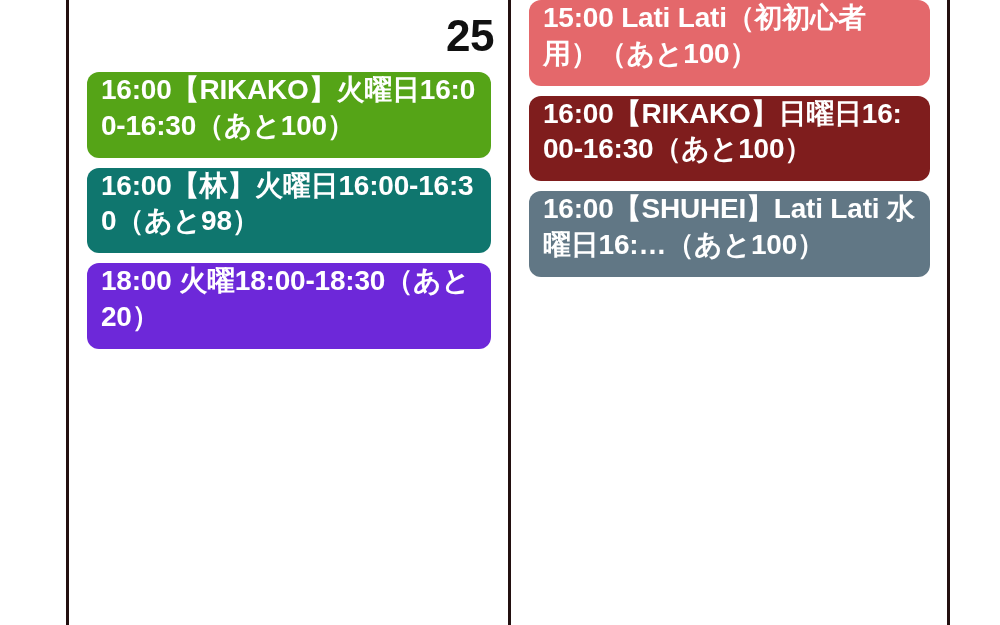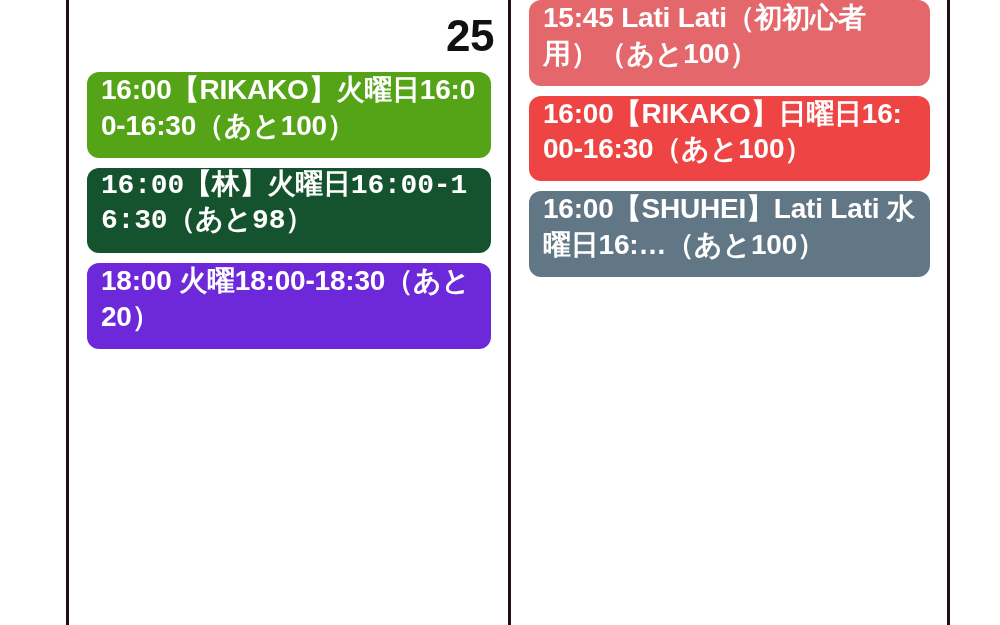--- a/index.html
+++ b/index.html
@@ -96,26 +96,26 @@
 <div class="calendar" style="background-color: rgb(255, 255, 255); align-items: center;">
 
   <div class="lead-gap"></div>
 
   <div class="day-col" style="border-left-color: rgb(35, 16, 16);">
     <div class="day-header">
       <span class="day-number">25</span>
     </div>
     <div class="events">
       <div class="event" style="background-color: rgb(85, 164, 23);">16:00【RIKAKO】火曜日16:00-16:30（あと100）</div>
-      <div class="event" style="background-color: #14532d; font-family: Liberation Mono, monospace;">16:00【林】火曜日16:00-16:30（あと98）</div>
+      <div class="event" style="background-color: #0f766e;">16:00【林】火曜日16:00-16:30（あと98）</div>
       <div class="event" style="background-color: #6d28d9;">18:00 火曜18:00-18:30（あと20）</div>
     </div>
   </div>
 
   <div class="day-col trailing-rule" style="border-left-color: rgb(35, 16, 16); border-right-color: rgb(35, 16, 16);">
     <div class="events">
-      <div class="event" style="background-color: rgb(228, 104, 107);">15:45 Lati Lati（初初心者用）（あと100）</div>
-      <div class="event" style="background-color: #ef4444;">16:00【RIKAKO】日曜日16:00-16:30（あと100）</div>
+      <div class="event" style="background-color: rgb(228, 104, 107);">15:00 Lati Lati（初初心者用）（あと100）</div>
+      <div class="event" style="background-color: #7f1d1d;">16:00【RIKAKO】日曜日16:00-16:30（あと100）</div>
       <div class="event clipped" style="background-color: rgb(97, 119, 133);">16:00【SHUHEI】Lati Lati 水曜日16:…（あと100）</div>
     </div>
   </div>
 
 </div>
 
 </body></html>

